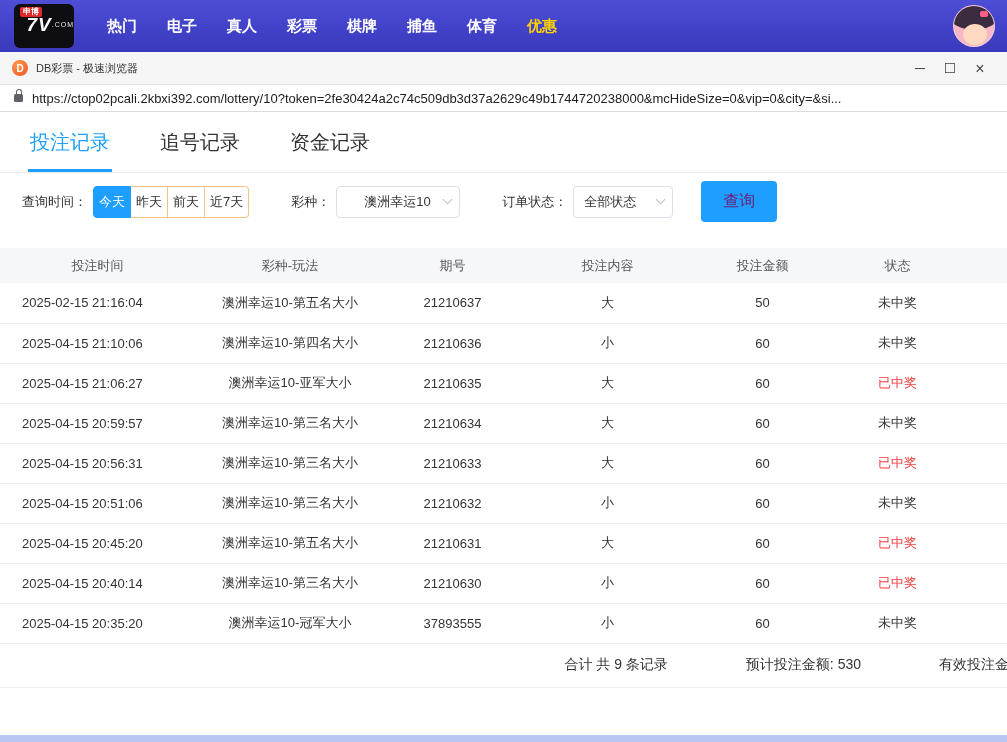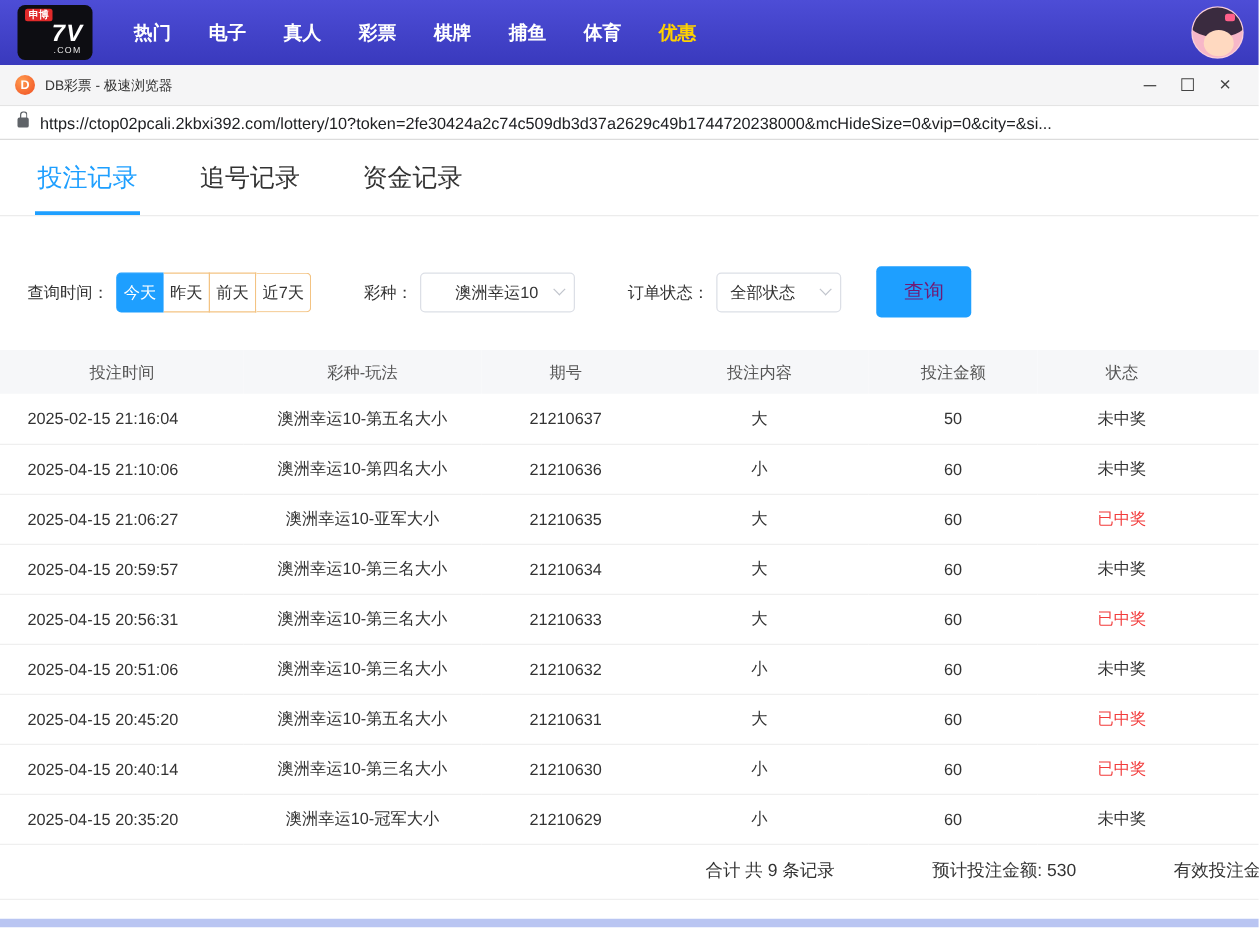--- a/index.html
+++ b/index.html
@@ -4,21 +4,21 @@
 <style>
   * { margin:0; padding:0; box-sizing:border-box; }
   html,body { width:1007px; height:742px; background:#fff; overflow:hidden;
     font-family:"Liberation Sans","DejaVu Sans",sans-serif; }
   body { position:relative; }
 
   
   .topnav { height:52px; display:flex; align-items:center; padding:0 12px 0 14px;
     background:linear-gradient(180deg,var(--nav-from,#4d4dd6),var(--nav-to,#3939bd)); }
   .logo { width:60px; height:44px; background:#0d0d12; border-radius:6px; position:relative;
-    display:flex; flex-direction:column; align-items:center; justify-content:flex-end; padding-bottom:3px; flex:0 0 auto;padding-left:20px; }
+    display:flex; flex-direction:row; align-items:center; justify-content:flex-end; padding-bottom:3px; flex:0 0 auto;padding-left:20px; }
   .logo .badge { position:absolute; top:3px; left:6px; background:#e02a2a; color:#fff;
     font-size:8px; line-height:10px; padding:0 3px; border-radius:2px; font-weight:bold; }
   .logo .main { color:#fff; font-weight:bold; font-style:italic; font-size:19px; line-height:19px; letter-spacing:1px; }
   .logo .suffix { color:#e8e8e8; font-size:7px; line-height:8px; letter-spacing:1px; }
   .nav-menu { display:flex; align-items:center; margin-left:18px; }
   .nav-item { color:#fff; font-size:15px; font-weight:bold; width:60px; text-align:center; cursor:pointer; }
   .nav-item.highlight { color:var(--highlight,#ffd200); }
   .topnav .spacer { flex:1; }
   .avatar { width:42px; height:42px; border-radius:50%; position:relative; overflow:hidden;
     background:#f7b7c8; flex:0 0 auto; border:1px solid rgba(255,255,255,.35); }
@@ -44,21 +44,21 @@
     border:1.5px solid #5f6368; border-bottom:none; border-radius:3px 3px 0 0; box-sizing:border-box; }
   .url-text { font-size:13px; color:#202124; white-space:nowrap; overflow:hidden; }
 
   
   .content { background:#fff; }
   .tabs { display:flex; padding:17px 0 0 28px; border-bottom:1px solid #ececec; }
   .tab { font-size:20px; color:#333; padding:0 2px 13px 2px; margin-right:46px;
     border-bottom:3px solid transparent; cursor:pointer; }
   .tab.active { color:var(--accent,#1e9fff); border-bottom-color:var(--accent,#1e9fff); }
 
-  .filters { display:flex; align-items:center; margin:40px 0 0 22px; font-size:13px; color:#333; }
+  .filters { display:flex; align-items:center; margin:8px 0 0 22px; font-size:13px; color:#333; }
   .filters .lbl { margin-right:6px; }
   .btn-group { display:flex; }
   .time-btn { height:32px; padding:0 5px; line-height:30px; background:#fff; color:#333;
     border:1px solid #f3c383; border-left-width:0; cursor:pointer; font-size:13px; }
   .time-btn:first-child { border-left-width:1px; border-radius:4px 0 0 4px; }
   .time-btn:last-child { border-radius:0 4px 4px 0; }
   .time-btn.active { background:var(--accent,#1e9fff); border-color:var(--accent,#1e9fff); color:#fff; }
   .gap-a { width:42px; }
   .select { height:32px; border:1px solid #dcdfe6; border-radius:4px; display:flex; align-items:center;
     padding:0 8px 0 10px; color:#333; cursor:pointer; background:#fff; }
@@ -238,21 +238,21 @@
           <td>2025-04-15 20:40:14</td>
           <td>澳洲幸运10-第三名大小</td>
           <td>21210630</td>
           <td>小</td>
           <td>60</td>
           <td class="won">已中奖</td>
         </tr>
         <tr>
           <td>2025-04-15 20:35:20</td>
           <td>澳洲幸运10-冠军大小</td>
-          <td>21210629</td>
+          <td>37893555</td>
           <td>小</td>
           <td>60</td>
           <td>未中奖</td>
         </tr>
       </tbody>
   </table>
 
   <div class="tfoot">
     <span class="item">合计 共 9 条记录</span>
     <span class="item">预计投注金额: 530</span>

